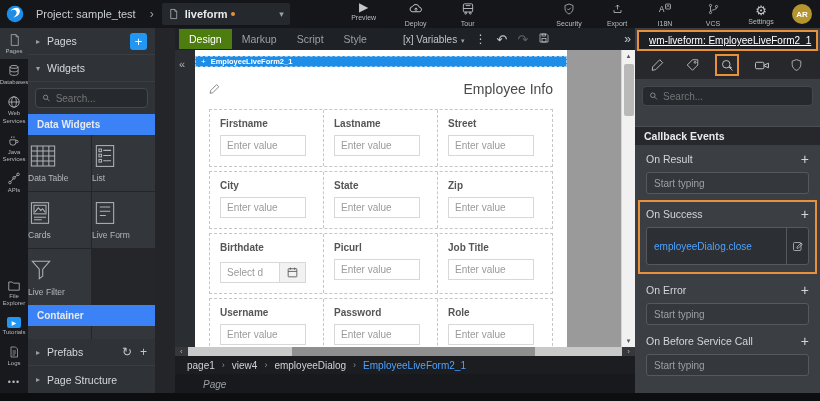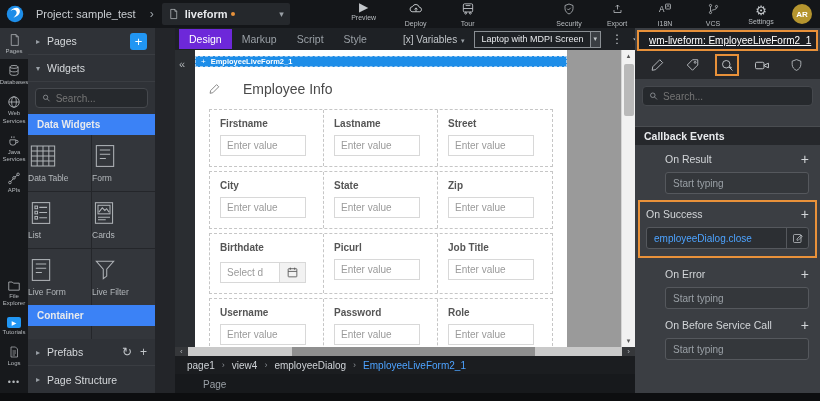--- a/index.html
+++ b/index.html
@@ -52,36 +52,36 @@
   .tile { background:#33363b; height:56px; display:flex; flex-direction:column; align-items:flex-start; justify-content:center; cursor:pointer; }
   .tile .tl { font-size:8.5px; color:#b4b8bc; margin-top:4px; }
   .ticn { stroke:#b0b4b8; fill:none; stroke-width:1.2; }
   .lp-bottom { margin-top:auto; flex:0 0 auto; }
   .lp-row .tools { margin-left:auto; display:flex; gap:8px; color:#c3c7cb; font-size:12px; }
 
   
   .canvascol { width:460px; display:flex; flex-direction:column; flex:0 0 auto; background:#202328; min-width:0; }
   .ctoolbar { height:22px; background:#1e2125; display:flex; align-items:center; flex:0 0 auto; padding:0 4px; }
   .ctab { font-size:10.5px; color:#9aa0a6; padding:4px 10px; cursor:pointer; }
-  .ctab.active { color:#fff; background:#6d28d9; }
+  .ctab.active { color:#fff; background:#4d7c0f; }
   .vars { font-size:10px; color:#c3c7cb; margin-left:26px; cursor:pointer; white-space:nowrap; }
   .dev-select { display:flex; align-items:center; border:1px solid #8a8f94; height:17px; margin-left:10px; cursor:pointer; }
   .dev-select .dv { font-size:9px; color:#e8eaed; padding:0 6px; white-space:nowrap; }
   .dev-select .dc { border-left:1px solid #8a8f94; background:#3a3e43; color:#c3c7cb; font-size:7px; padding:0 3px; align-self:stretch; display:flex; align-items:center; }
   .ct-icon { color:#c3c7cb; font-size:12px; margin-left:10px; cursor:pointer; }
   .ct-icon.dim { color:#5e6368; }
   .canvas { flex:1 1 auto; display:flex; min-height:0; position:relative; background:#2a2d31; }
   .collapse-l { position:absolute; left:4px; top:8px; color:#b0b4b8; font-size:11px; cursor:pointer; z-index:3; }
   .canvas-left-strip { width:20px; flex:0 0 auto; background:#2a2d31; }
   .page { width:372px; background:#fff; flex:0 0 auto; padding-top:6px; overflow:hidden; }
   .sel-bar { height:11px; background:#1d8de8; display:flex; align-items:center; padding:0 5px; border:1px dashed #9ec9ef; }
   .sel-bar .p { color:#fff; font-size:8px; margin-right:5px; }
   .sel-bar .t { color:#fff; font-size:7.5px; font-weight:bold; }
   .form-wrap { padding:10px 14px 0; }
-  .form-title { display:flex; align-items:center; gap:21px; color:#4a4a4a; font-size:14px; margin:4px 0 12px; }
+  .form-title { display:flex; align-items:center; gap:21px; color:#4a4a4a; font-size:14px; margin:4px 0 12px;justify-content:space-between; }
   .frow { border:1px dashed #c6c6c6; display:grid; grid-template-columns:1fr 1fr 1fr; margin-bottom:4px; }
   .fcell { padding:8px 10px 10px; border-right:1px dashed #c6c6c6; min-width:0; }
   .fcell:last-child { border-right:none; }
   .flabel { font-size:10px; font-weight:bold; color:#555; }
   .finput { margin-top:6px; width:92%; height:21px; background:#fff; border:1px solid #d8d8d8; font-size:10px; color:#333; padding:0 6px; }
   .finput::placeholder { color:#9a9a9a; }
   .date-wrap { display:flex; margin-top:9px; width:92%; }
   .date-wrap .finput { margin-top:0; flex:1; min-width:0; width:auto; }
   .cal-btn { width:26px; height:21px; background:#f2f2f2; border:1px solid #d8d8d8; border-left:0; display:flex; align-items:center; justify-content:center; cursor:pointer; }
   .canvas-gray { flex:1; background:#9a9a9a; }
@@ -89,43 +89,43 @@
   .vs-arrow { font-size:7px; color:#555; padding:2px 0; }
   .vs-thumb { width:10px; height:52px; background:#b9b9b9; border-radius:2px; margin-top:2px; }
   .hscroll { height:9px; background:#35373a; display:flex; align-items:center; flex:0 0 auto; }
   .hs-arrow { font-size:8px; color:#b0b4b8; padding:0 5px; }
   .hs-track { flex:1; height:9px; background:#c9c9c9; position:relative; }
   .hs-thumb { position:absolute; left:24%; width:56%; top:0; height:9px; background:#8f8f8f; }
   .bcrumb { height:18px; background:#1b1d20; display:flex; align-items:center; padding:0 12px; gap:7px; flex:0 0 auto; }
   .bc-item { font-size:10px; color:#cfd3d7; cursor:pointer; white-space:nowrap; }
   .bc-item.current { color:#4da3ff; }
   .bc-sep { font-size:9px; color:#8a8f94; }
-  .btabs { height:19px; background:#17191c; display:flex; align-items:flex-end; padding-left:14px; gap:15px; flex:0 0 auto; }
+  .btabs { height:19px; background:#17191c; display:flex; align-items:flex-end; padding-left:14px; gap:15px; flex:0 0 auto;font-style:italic; }
   .btab { font-size:10px; color:#9aa0a6; padding:3px 14px; cursor:pointer; }
   .btab.active { background:#3c4043; color:#e8eaed; border-top:2px solid #4da3ff; display:flex; align-items:center; gap:4px; padding:2px 10px 3px; }
   .btab .wic { width:10px; height:8px; border:1px solid #b4b8bc; border-top-width:3px; display:inline-block; }
 
   
   .rpanel { width:185px; display:flex; flex-direction:column; background:#3b3e43; flex:0 0 auto; }
   .rp-title { margin:2px 2px 0; border:2px solid #e8913a; background:#1d1f23; color:#fff; font-size:10px; padding:3px 10px; white-space:nowrap; overflow:hidden; flex:0 0 auto;text-decoration:underline; }
   .rp-icons { height:28px; background:#26282c; display:flex; align-items:center; justify-content:space-around; padding:0 6px; flex:0 0 auto; }
   .rp-ic { display:flex; align-items:center; justify-content:center; width:24px; height:22px; cursor:pointer; }
   .rp-ic.boxed { border:2px solid #e8913a; }
   .rpi { stroke:#c3c7cb; fill:none; stroke-width:1.5; }
   .rp-search { padding:7px 7px 4px; flex:0 0 auto; }
   .rp-sec { margin-top:16px; height:19px; background:#26282c; color:#e8eaed; font-size:10.5px; font-weight:bold; display:flex; align-items:center; padding:0 9px; flex:0 0 auto; border-top:1px solid #4a4d51; }
-  .ev-group { padding:7px 11px 2px;margin-left:19px; }
+  .ev-group { padding:7px 11px 2px; }
   .ev-head { display:flex; align-items:center; justify-content:space-between; }
   .ev-label { font-size:10.5px; color:#d3d6d9; }
   .ev-add { color:#d3d6d9; font-size:14px; cursor:pointer; line-height:1; }
   .ev-input { margin-top:6px; width:100%; height:22px; background:#34373b; border:1px solid #55585d; border-radius:3px; color:#9aa0a6; font-size:10px; padding:0 7px; outline:none; }
   .ev-input::placeholder { color:#9aa0a6; }
   .success-box { border:2px solid #e8913a; margin:4px 3px 2px; padding:3px 6px 7px; }
   .success-box .ev-head { margin-top:2px; }
-  .ev-value { margin-top:6px; display:flex; align-items:center; background:#2c2f33; border:1px solid #55585d; border-radius:3px; height:22px; }
+  .ev-value { margin-top:6px; display:flex; align-items:center; background:#2c2f33; border:1px solid #55585d; border-radius:3px; height:38px; }
   .ev-value .vtext { flex:1; color:#4da3ff; font-size:10px; padding:0 7px; cursor:pointer; }
   .ev-value .vedit { width:22px; align-self:stretch; border-left:1px solid #55585d; display:flex; align-items:center; justify-content:center; cursor:pointer; }
 
   .statusbar { height:8px; background:#0d0e10; flex:0 0 auto; }
 </style>
 </head>
 <body>
 
 <div class="app">
 
@@ -307,27 +307,20 @@
         </div>
       </div>
       <div class="sec-hdr">Data Widgets</div>
       <div class="tiles">
         <div class="tile">
           <svg width="30" height="26" viewBox="0 0 36 30" class="ticn">
               <rect x="4" y="3" width="28" height="24"></rect>
               <path d="M4 9h28M4 15h28M4 21h28M11 3v24M18 3v24M25 3v24"></path>
             </svg>
           <span class="tl">Data Table</span>
-        </div>
-        <div class="tile">
-          <svg width="26" height="26" viewBox="0 0 30 30" class="ticn">
-              <rect x="5" y="3" width="20" height="24"></rect>
-              <path d="M9 8h12M9 13h12M9 18h7"></path>
-            </svg>
-          <span class="tl">Form</span>
         </div>
         <div class="tile">
           <svg width="26" height="26" viewBox="0 0 30 30" class="ticn">
               <rect x="5" y="3" width="20" height="24"></rect>
               <rect x="8" y="7" width="3" height="3"></rect>
               <rect x="8" y="13" width="3" height="3"></rect>
               <rect x="8" y="19" width="3" height="3"></rect>
               <path d="M13 8.5h9M13 14.5h9M13 20.5h9"></path>
             </svg>
           <span class="tl">List</span>
@@ -383,24 +376,20 @@
     <div class="canvascol">
       <div class="ctoolbar">
         <span class="ctab active">Design</span>
         <span class="ctab">Markup</span>
         <span class="ctab">Script</span>
         <span class="ctab">Style</span>
         <span class="vars">
           <span>[x]</span>
           <span>Variables</span>
           <span class="wchev">▾</span>
-        </span>
-        <span class="dev-select">
-          <span class="dv">Laptop with MDPI Screen</span>
-          <span class="dc">▾</span>
         </span>
         <span class="ct-icon">⋮</span>
         <span class="ct-icon" style="font-size:13px">↶</span>
         <span class="ct-icon dim" style="font-size:13px">↷</span>
         <span class="ct-icon">
           <svg width="12" height="12" viewBox="0 0 24 24" class="icn">
               <path d="M4 4h13l3 3v13H4z"></path>
               <rect x="8" y="13" width="8" height="7"></rect>
               <rect x="8" y="4" width="7" height="4"></rect>
             </svg>

